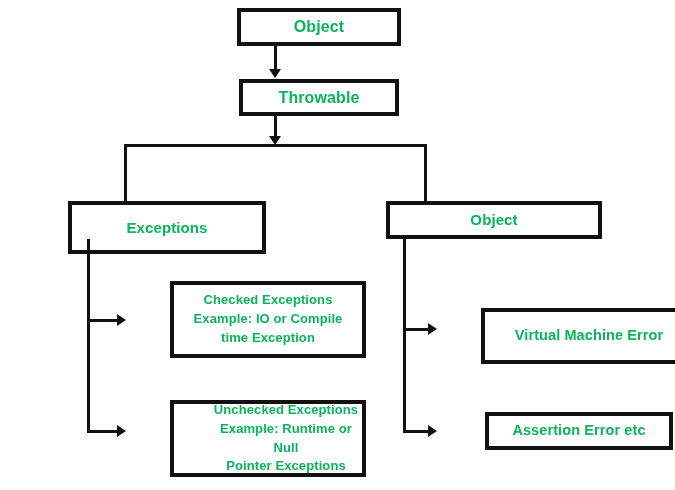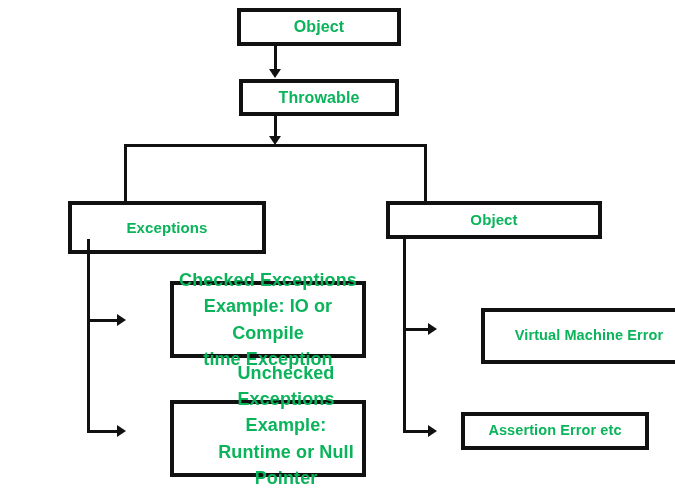--- a/index.html
+++ b/index.html
@@ -28,21 +28,21 @@
   }
   .node-label {
     color: #0ab45a;
     font-weight: bold;
     line-height: 1.45;
     white-space: pre-line;
     letter-spacing: 0.1px;
   }
   .lvl1 .node-label { font-size: 16px; }
   .lvl2 .node-label { font-size: 15px; font-weight: bold; }
-  .lvl3 .node-label { font-size: 18px; }
+  .lvl3 .node-label { font-size: 13px; }
   .lvl3-single .node-label { font-size: 14.5px; }
 
   
   .conn {
     position: absolute;
     background: #111111;
   }
   .v { width: 3px; }
   .h { height: 3px; }
   .arrow-down {
@@ -114,17 +114,17 @@
   <div class="conn v" style="left:403px; top:239px; height:194px;"></div>
   <div class="conn h" style="left:403px; top:328px; width:30px;"></div>
   <div class="arrow-right" style="left:428px; top:323px;"></div>
   <div class="conn h" style="left:403px; top:430px; width:30px;"></div>
   <div class="arrow-right" style="left:428px; top:425px;"></div>
 
   <div class="node lvl3-single" style="left:437px; top:308px; width:216px; height:56px;">
     <span class="node-label">Virtual Machine Error</span>
   </div>
 
-  <div class="node lvl3-single" style="left:417px; top:412px; width:188px; height:38px;">
+  <div class="node lvl3-single" style="left:441px; top:412px; width:188px; height:38px;">
     <span class="node-label">Assertion Error etc</span>
   </div>
 
 </div>
 
 </body></html>

